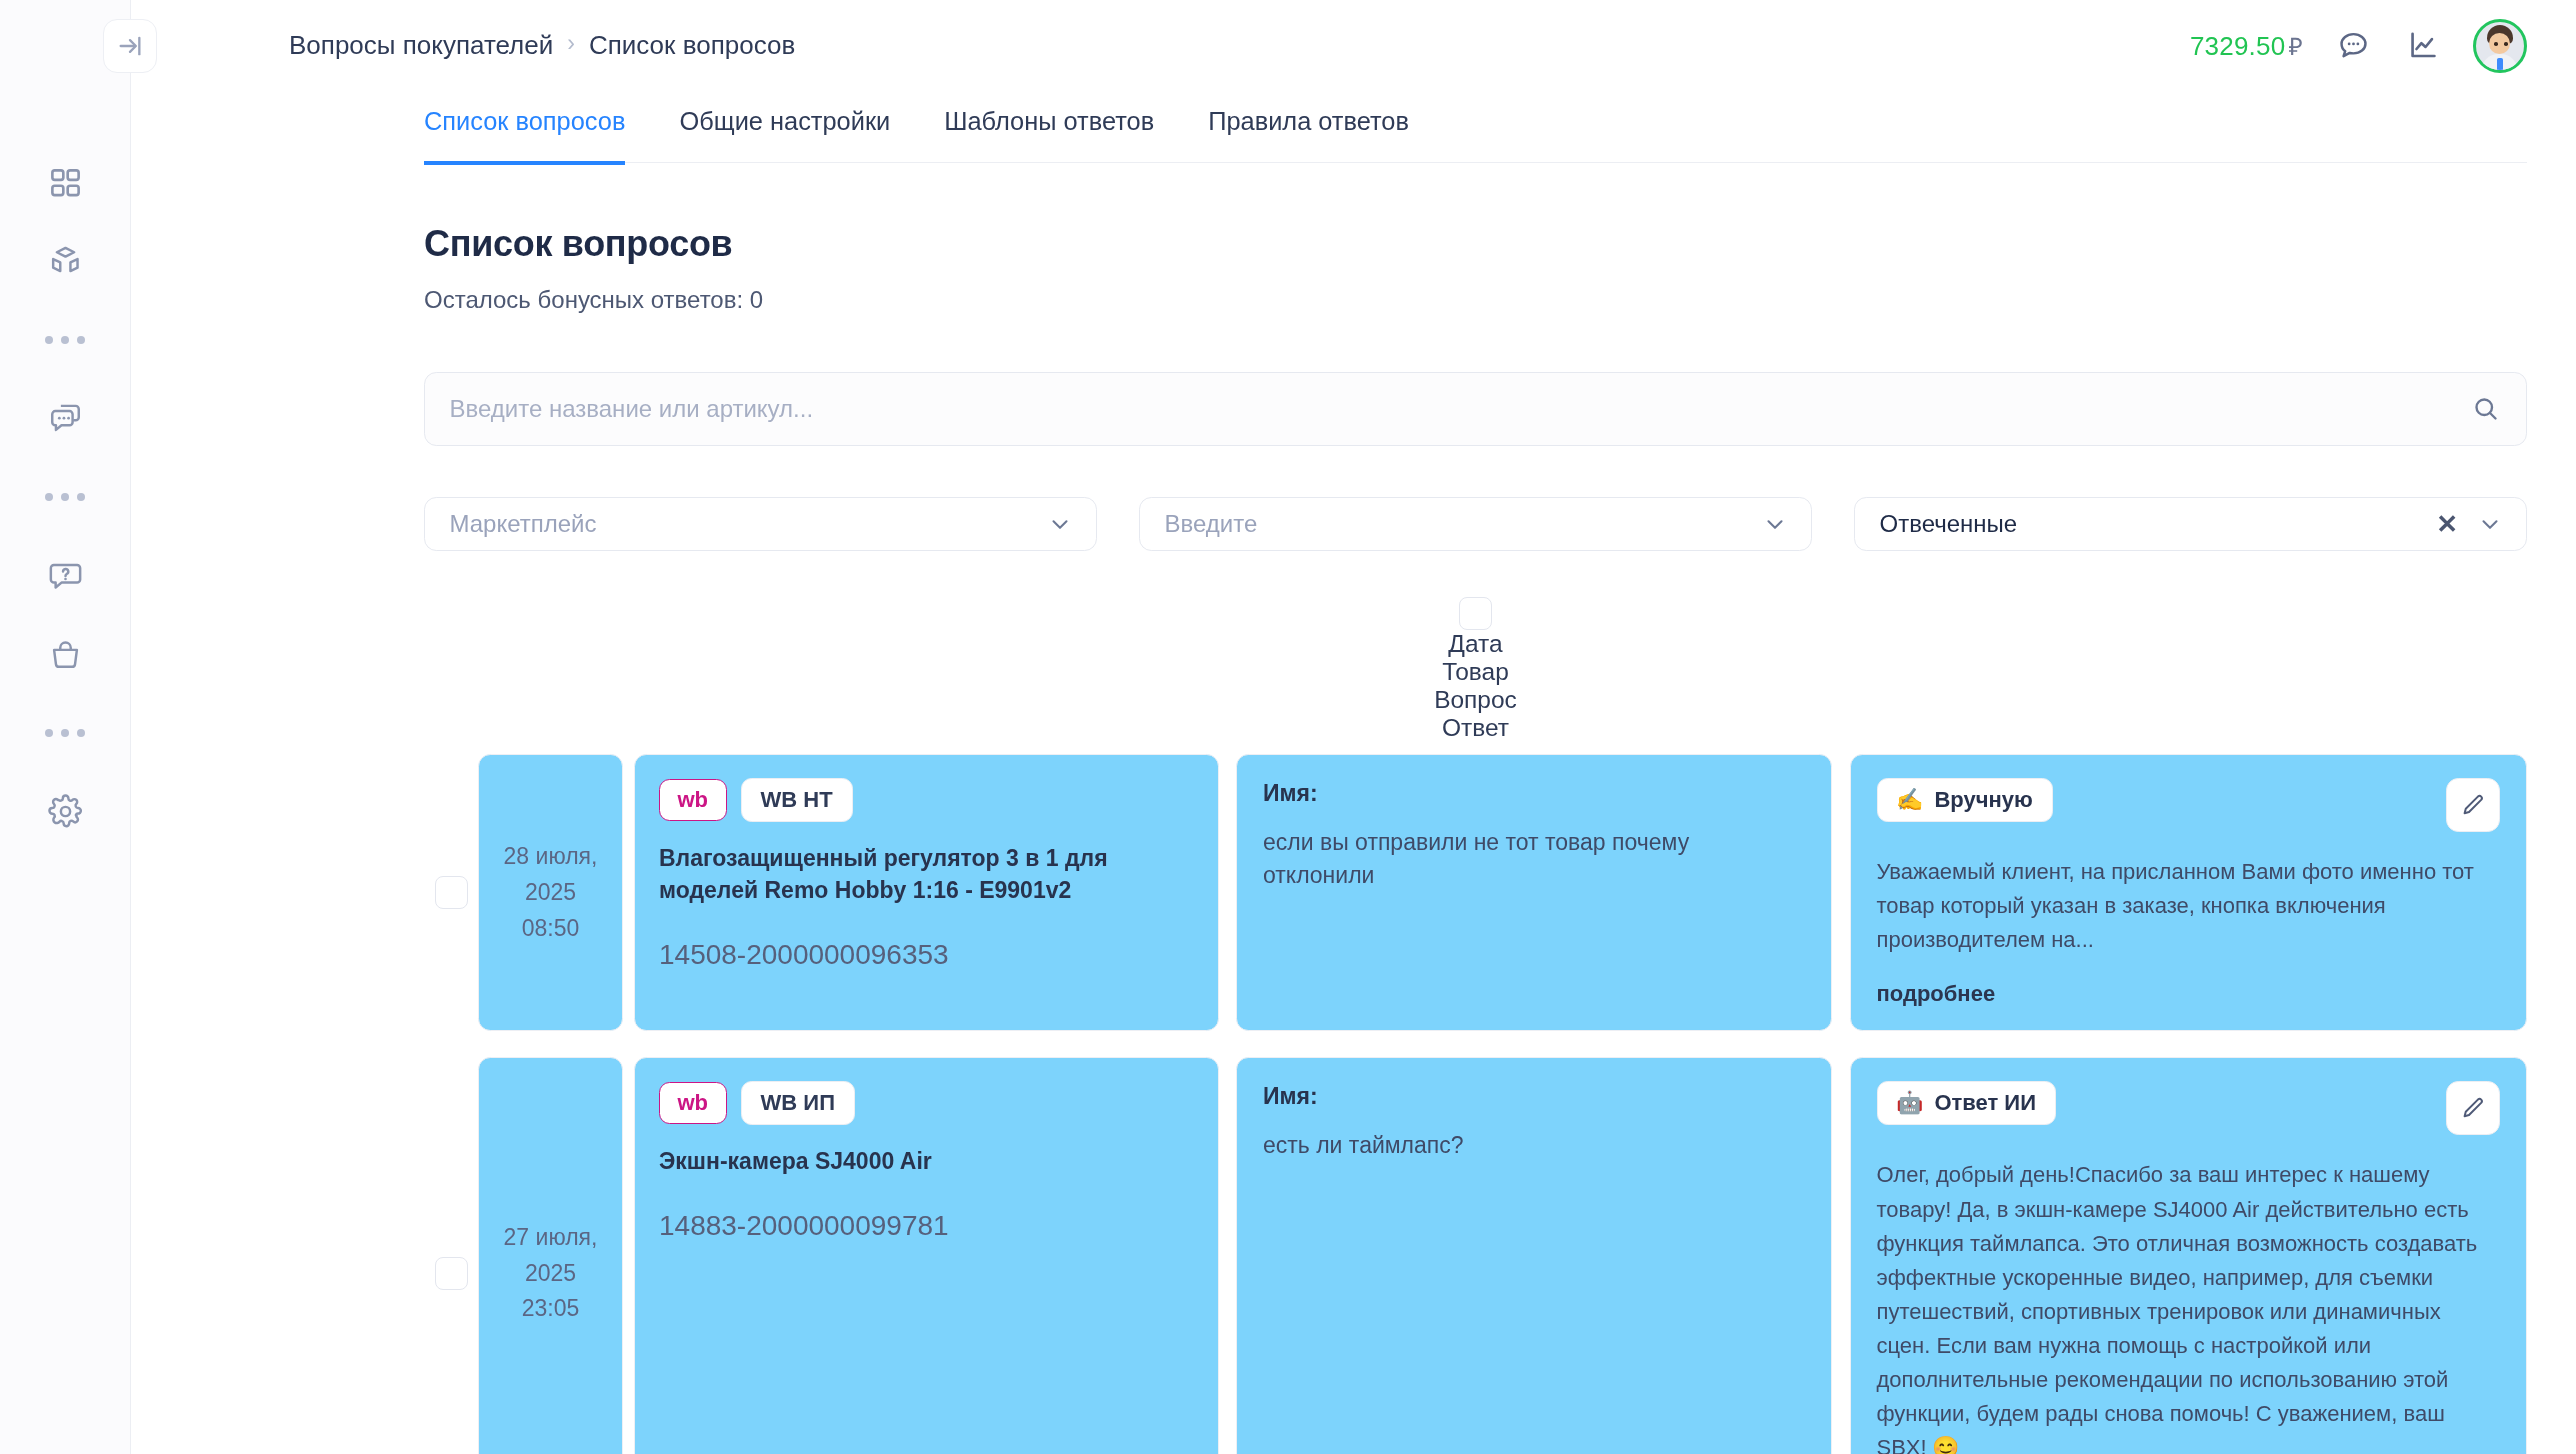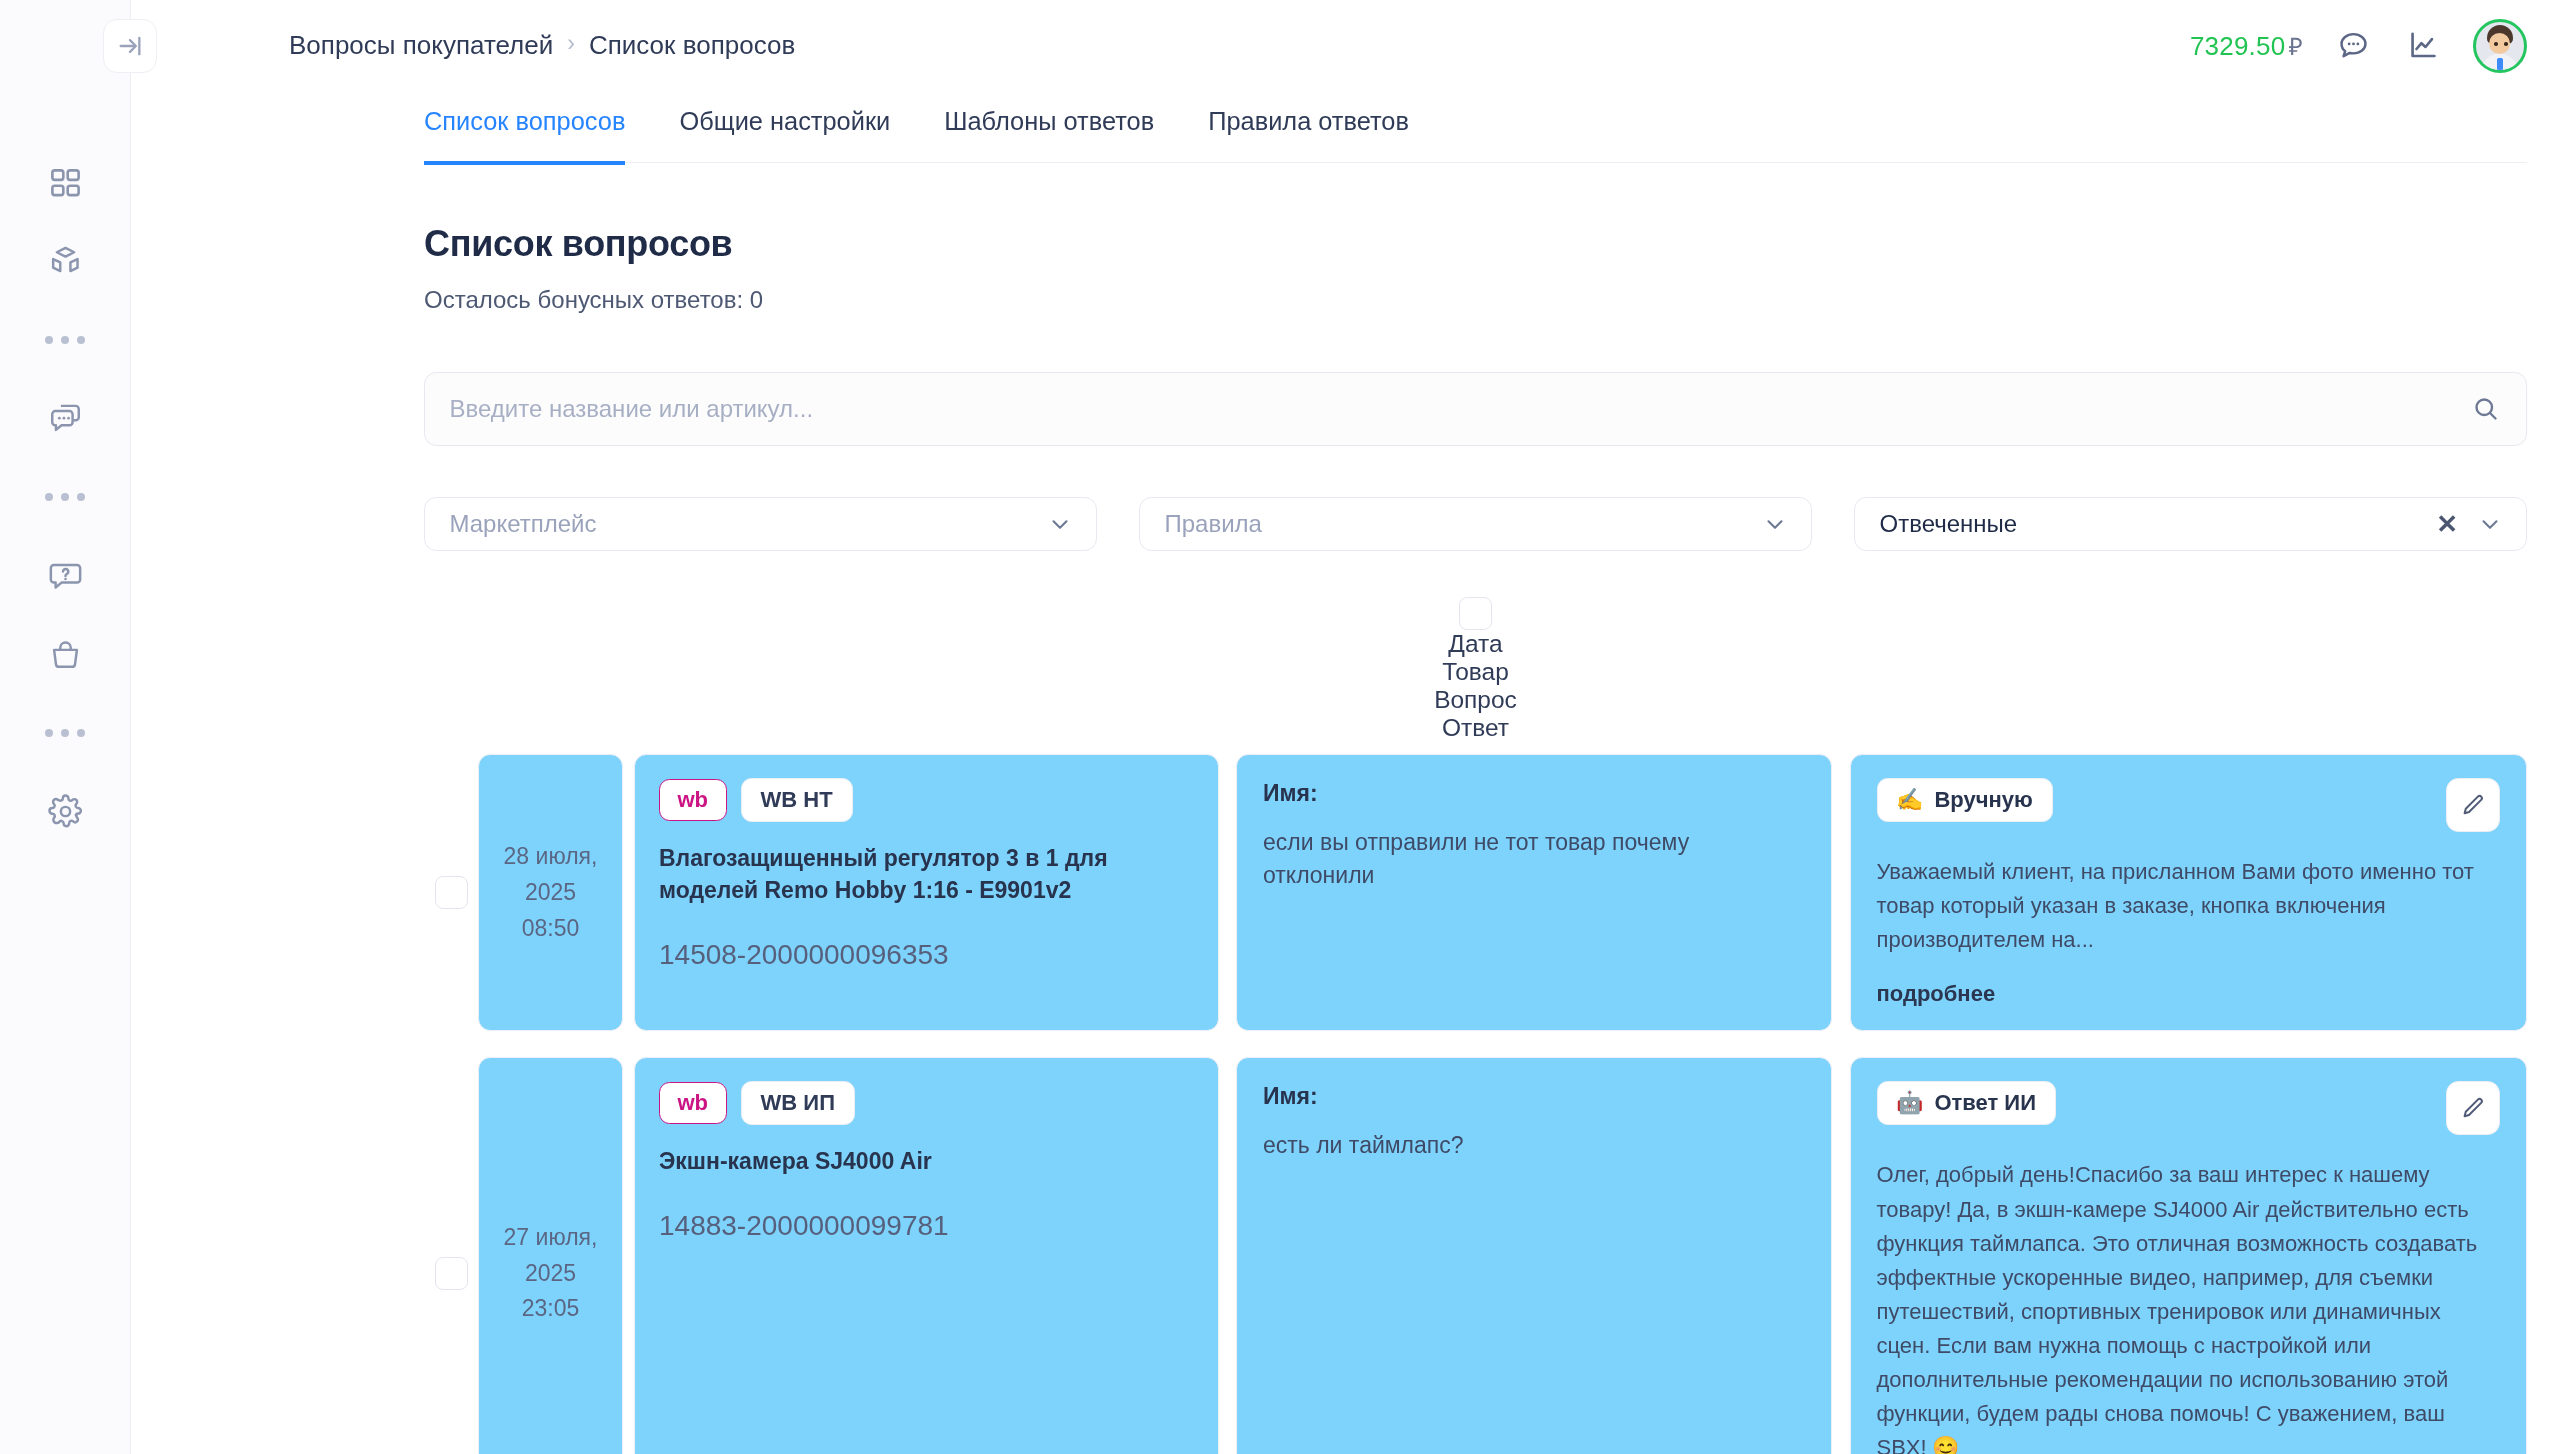--- a/index.html
+++ b/index.html
@@ -320,21 +320,21 @@
         <div class="filter">
           <span class="lbl">Маркетплейс</span>
           <span class="chev">
             <svg width="26" height="26" viewBox="0 0 24 24" fill="none" stroke="currentColor" stroke-width="1.9" stroke-linecap="round" stroke-linejoin="round">
                 <path d="M6 9.5l6 6 6-6"></path>
               </svg>
           </span>
         </div>
 
         <div class="filter">
-          <span class="lbl">Правила</span>
+          <span class="lbl">Введите</span>
           <span class="chev">
             <svg width="26" height="26" viewBox="0 0 24 24" fill="none" stroke="currentColor" stroke-width="1.9" stroke-linecap="round" stroke-linejoin="round">
                 <path d="M6 9.5l6 6 6-6"></path>
               </svg>
           </span>
         </div>
 
         <div class="filter selected">
           <span class="lbl">Отвеченные</span>
           <span class="clear">✕</span>

